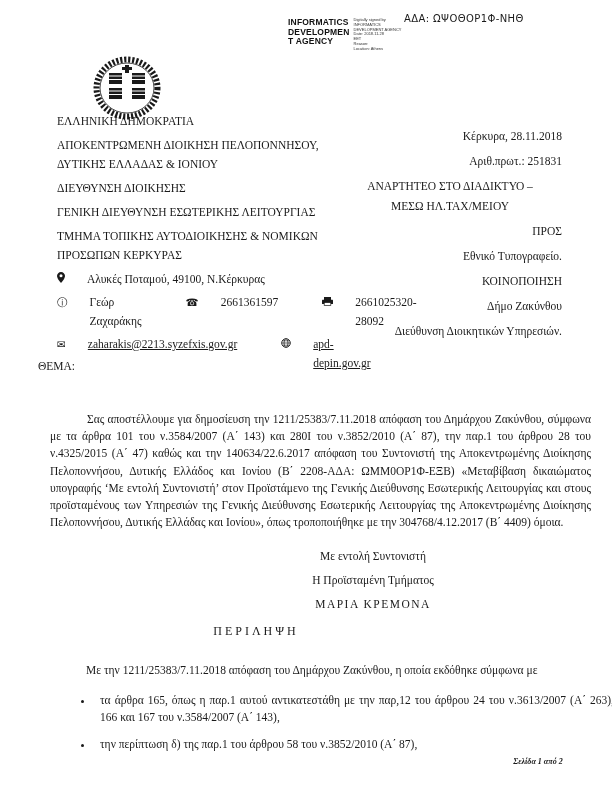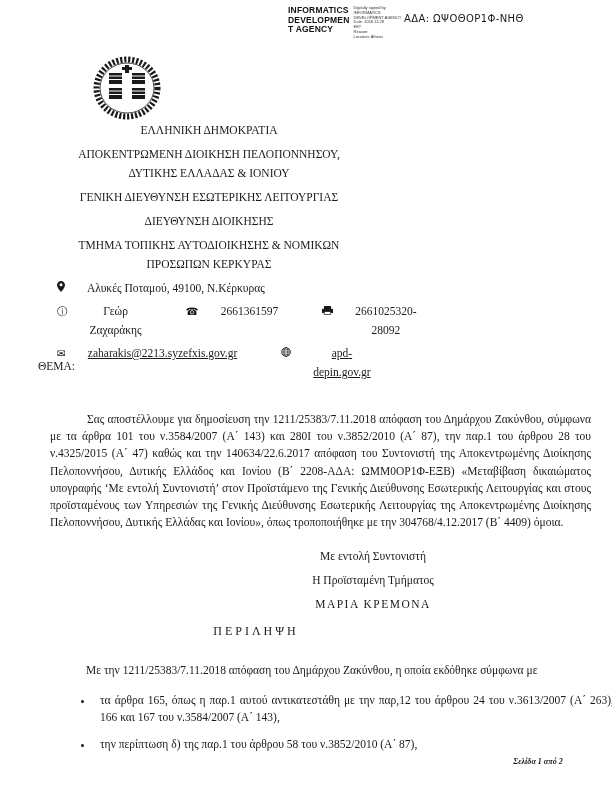--- a/index.html
+++ b/index.html
@@ -3,28 +3,28 @@
 <meta charset="utf-8">
 <style>
   html,body{margin:0;padding:0;background:#fff;}
   .page{position:relative;width:612px;height:792px;background:#fff;color:#1a1a1a;
         font-family:"Liberation Serif", serif;font-size:11.5px;overflow:hidden;}
   .pre{white-space:pre-line;}
 
   .ada{position:absolute;top:13px;left:404px;font-family:"DejaVu Sans", sans-serif;
        font-size:10px;letter-spacing:0.4px;}
 
-  .stamp{position:absolute;top:6px;left:288px;display:flex;gap:4px;align-items:flex-start;}
+  .stamp{position:absolute;top:18px;left:288px;display:flex;gap:4px;align-items:flex-start;}
   .stamp-agency{font-family:"Liberation Sans", sans-serif;font-weight:bold;font-size:8.5px;
                 line-height:9.5px;letter-spacing:0.2px;color:#111;}
   .stamp-sig{font-family:"Liberation Sans", sans-serif;font-size:4px;line-height:4.8px;color:#333;}
 
   .emblem{position:absolute;top:56px;left:92px;}
 
-  .sender{position:absolute;top:121px;left:57px;width:304px;line-height:19px;text-align:center;}
+  .sender{position:absolute;top:112px;left:57px;width:304px;line-height:19px;}
   .sender p{margin:0 0 5px;}
   .contact-line{display:flex;align-items:baseline;gap:22px;margin:1px 0 4px;}
   .contact-line .glyph{font-family:"DejaVu Sans", sans-serif;font-size:10.5px;}
   .contact-line svg{align-self:center;}
   a.doc-link{color:#1a1a1a;text-decoration:underline;}
   .spacer{width:6px;display:inline-block;}
 
   .meta{position:absolute;top:126px;left:338px;width:224px;text-align:right;line-height:20px;}
   .meta p{margin:0 0 5px;}
   .meta .centered{text-align:center;}
@@ -86,22 +86,22 @@
         <line x1="17" y1="35" x2="53" y2="35"></line>
           <line x1="17" y1="38.5" x2="53" y2="38.5"></line>
       </g>
     </svg>
   </div>
 
   <div class="sender">
     <p>ΕΛΛΗΝΙΚΗ ΔΗΜΟΚΡΑΤΙΑ</p>
     <p class="pre">ΑΠΟΚΕΝΤΡΩΜΕΝΗ ΔΙΟΙΚΗΣΗ ΠΕΛΟΠΟΝΝΗΣΟΥ,
 ΔΥΤΙΚΗΣ ΕΛΛΑΔΑΣ &amp; ΙΟΝΙΟΥ</p>
+    <p>ΔΙΕΥΘΥΝΣΗ ΔΙΟΙΚΗΣΗΣ</p>
     <p>ΓΕΝΙΚΗ ΔΙΕΥΘΥΝΣΗ ΕΣΩΤΕΡΙΚΗΣ ΛΕΙΤΟΥΡΓΙΑΣ</p>
-    <p>ΔΙΕΥΘΥΝΣΗ ΔΙΟΙΚΗΣΗΣ</p>
     <p class="pre">ΤΜΗΜΑ ΤΟΠΙΚΗΣ ΑΥΤΟΔΙΟΙΚΗΣΗΣ &amp; ΝΟΜΙΚΩΝ
 ΠΡΟΣΩΠΩΝ ΚΕΡΚΥΡΑΣ</p>
 
     <div class="contact-line">
       <span>
         <svg width="8" height="11" viewBox="0 0 8 11">
             <path d="M4 0C1.8 0 0 1.8 0 4c0 2.8 4 7 4 7s4-4.2 4-7C8 1.8 6.2 0 4 0z" fill="#1a1a1a"></path>
             <circle cx="4" cy="3.8" r="1.5" fill="#fff"></circle>
           </svg>
       </span>
@@ -135,20 +135,31 @@
             <ellipse cx="5" cy="5" rx="2" ry="4.3" fill="none" stroke="#1a1a1a" stroke-width="0.7"></ellipse>
             <line x1="0.7" y1="5" x2="9.3" y2="5" stroke="#1a1a1a" stroke-width="0.7"></line>
             <line x1="1.3" y1="2.8" x2="8.7" y2="2.8" stroke="#1a1a1a" stroke-width="0.6"></line>
             <line x1="1.3" y1="7.2" x2="8.7" y2="7.2" stroke="#1a1a1a" stroke-width="0.6"></line>
           </svg>
       </span>
       <a class="doc-link" href="#">apd-depin.gov.gr</a>
     </div>
   </div>
 
+  <div class="meta">
+    <p>Κέρκυρα, 28.11.2018</p>
+    <p>Αριθ.πρωτ.: 251831</p>
+    <p class="pre centered">ΑΝΑΡΤΗΤΕΟ ΣΤΟ ΔΙΑΔΙΚΤΥΟ –
+ΜΕΣΩ ΗΛ.ΤΑΧ/ΜΕΙΟΥ</p>
+    <p>ΠΡΟΣ</p>
+    <p>Εθνικό Τυπογραφείο.</p>
+    <p>ΚΟΙΝΟΠΟΙΗΣΗ</p>
+    <p>Δήμο Ζακύνθου</p>
+    <p>Διεύθυνση Διοικητικών Υπηρεσιών.</p>
+  </div>
 
   <div class="subject">
     <span class="subject-label">ΘΕΜΑ:</span>
   </div>
 
   <p class="body-par">Σας αποστέλλουμε για δημοσίευση την 1211/25383/7.11.2018 απόφαση του Δημάρχου Ζακύνθου, σύμφωνα με τα άρθρα 101 του ν.3584/2007 (Α΄ 143) και 280Ι του ν.3852/2010 (Α΄ 87), την παρ.1 του άρθρου 28 του ν.4325/2015 (Α΄ 47) καθώς και την 140634/22.6.2017 απόφαση του Συντονιστή της Αποκεντρωμένης Διοίκησης Πελοποννήσου, Δυτικής Ελλάδος και Ιονίου (Β΄ 2208-ΑΔΑ: ΩΜΜ0ΟΡ1Φ-ΕΞΒ) «Μεταβίβαση δικαιώματος υπογραφής ‘Με εντολή Συντονιστή’ στον Προϊστάμενο της Γενικής Διεύθυνσης Εσωτερικής Λειτουργίας και στους προϊσταμένους των Υπηρεσιών της Γενικής Διεύθυνσης Εσωτερικής Λειτουργίας της Αποκεντρωμένης Διοίκησης Πελοποννήσου, Δυτικής Ελλάδας και Ιονίου», όπως τροποποιήθηκε με την 304768/4.12.2017 (Β΄ 4409) όμοια.</p>
 
   <div class="sig-block">
     <p>Με εντολή Συντονιστή</p>
     <p>Η Προϊσταμένη Τμήματος</p>

